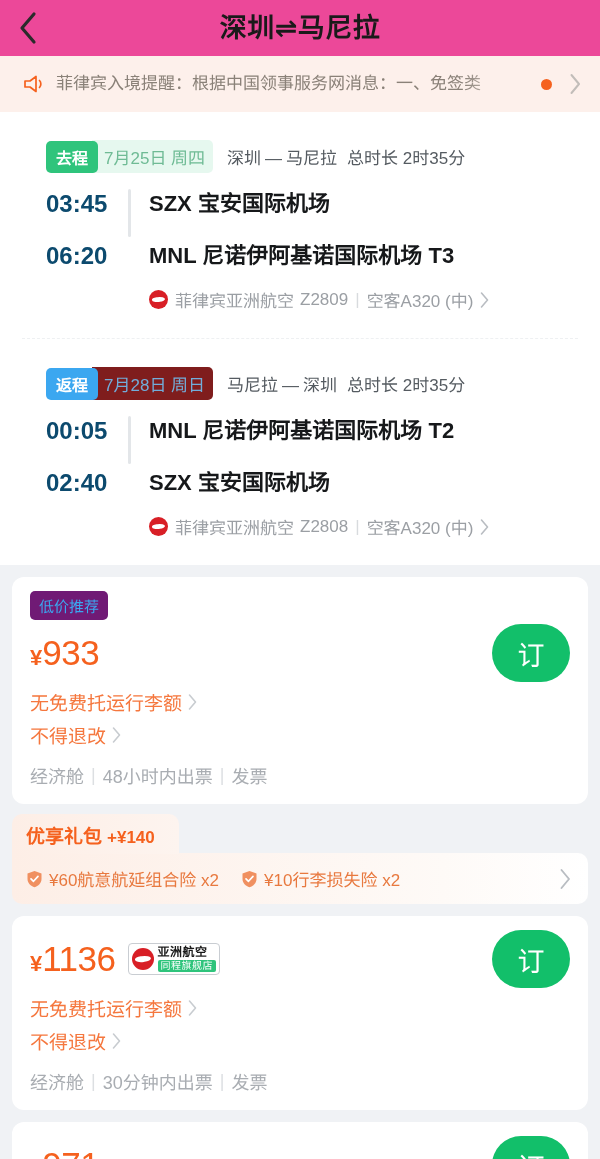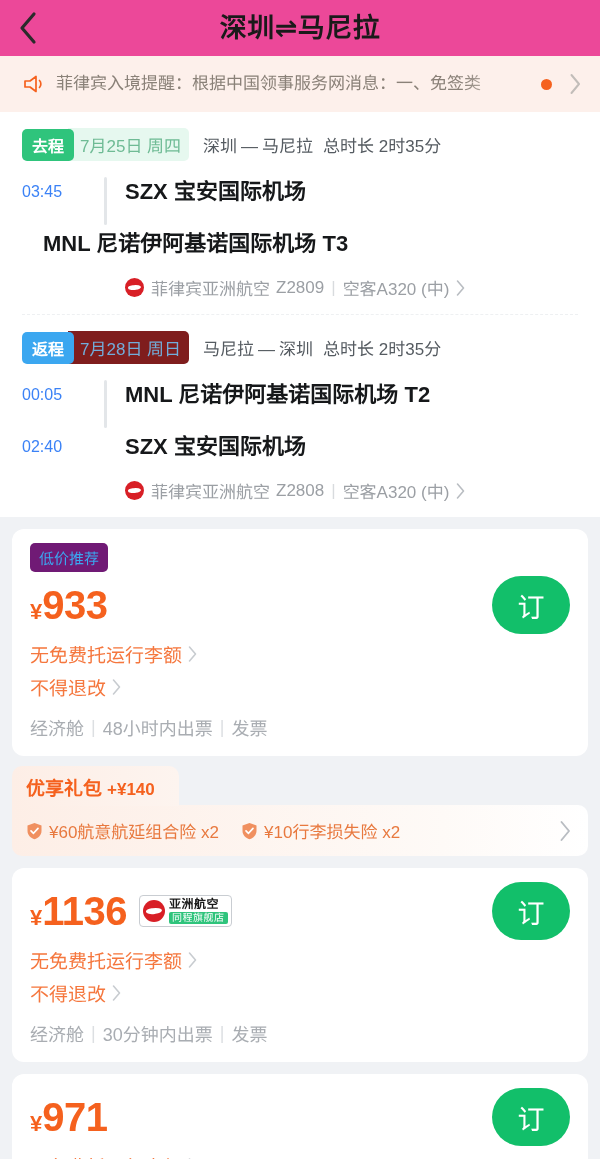--- a/index.html
+++ b/index.html
@@ -86,21 +86,21 @@
     background: #f5611e;
     margin: 0 16px 0 8px;
   }
   .notice-arrow { flex: 0 0 auto; width: 20px; display: flex; align-items: center; }
 
   
   .flight-card {
     background: #ffffff;
     padding: 0 0 14px 0;
   }
-  .leg { padding: 0 22px; }
+  .leg { padding: 12px 22px; margin-left: 24px; }
   .leg-head {
     display: flex;
     align-items: center;
     padding: 16px 0 4px 0;
     font-size: 17px;
   }
   .leg-tag {
     position: relative;
     display: inline-block;
     color: #ffffff;
@@ -134,23 +134,23 @@
     padding: 10px 0 0 0;
   }
   .seg-row {
     display: flex;
     align-items: flex-start;
     height: 52px;
   }
   .seg-time {
     width: 82px;
     flex: 0 0 82px;
-    font-size: 16px;
-    font-weight: normal;
-    color: #3b82f6;
+    font-size: 24px;
+    font-weight: bold;
+    color: #0c4a6e;
     line-height: 34px;
   }
   .seg-bar {
     flex: 0 0 auto;
     width: 3px;
     align-self: stretch;
     background: #e3e6e9;
     margin: 2px 18px 2px 0;
     border-radius: 2px;
   }
@@ -221,21 +221,21 @@
     align-items: center;
     min-height: 48px;
   }
   .price {
     display: flex;
     align-items: baseline;
     color: #f5611e;
     flex: 0 0 auto;
   }
   .price .yen { font-size: 22px; font-weight: bold; }
-  .price .amount { font-size: 40px; font-weight: bold; letter-spacing: -0.5px; }
+  .price .amount { font-size: 35px; font-weight: normal; letter-spacing: -0.5px; }
 
   .shop-badge {
     display: inline-flex;
     align-items: center;
     margin-left: 12px;
     border: 1px solid #c9cdd2;
     border-radius: 4px;
     padding: 2px 3px;
     background: #ffffff;
     height: 32px;
@@ -400,20 +400,21 @@
           <span>2时35分</span>
         </span>
       </div>
       <div class="seg">
         <div class="seg-row">
           <div class="seg-time">03:45</div>
           <div class="seg-bar"></div>
           <div class="seg-place">SZX 宝安国际机场</div>
         </div>
         <div class="seg-row">
+          <div class="seg-time">06:20</div>
           <div class="seg-bar hidden"></div>
           <div class="seg-place">MNL 尼诺伊阿基诺国际机场 T3</div>
         </div>
         <div class="seg-airline">
           <span class="airline-logo"></span>
           <span class="airline-name">菲律宾亚洲航空</span>
           <span class="airline-name" style="margin-left:6px">Z2809</span>
           <span class="airline-divider">|</span>
           <span class="airline-name">空客A320 (中)</span>
           <span class="airline-arrow">

